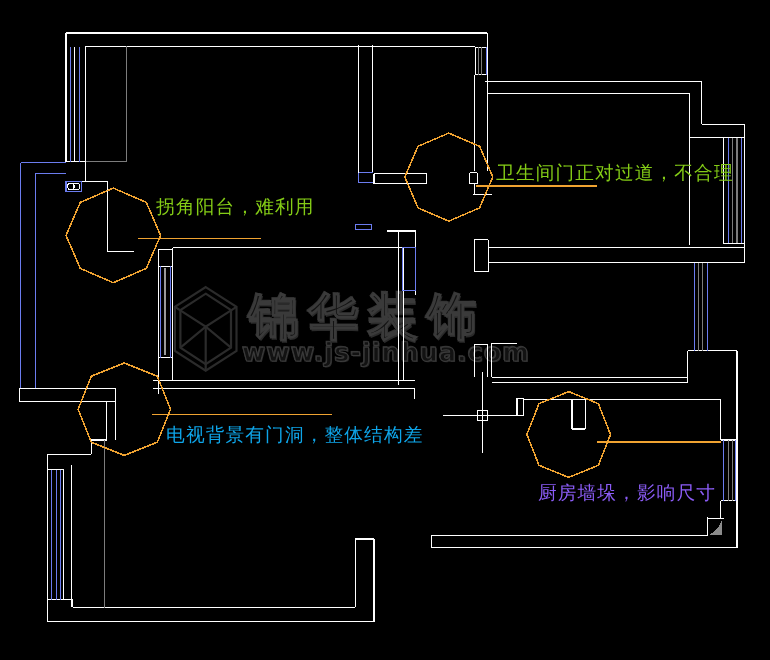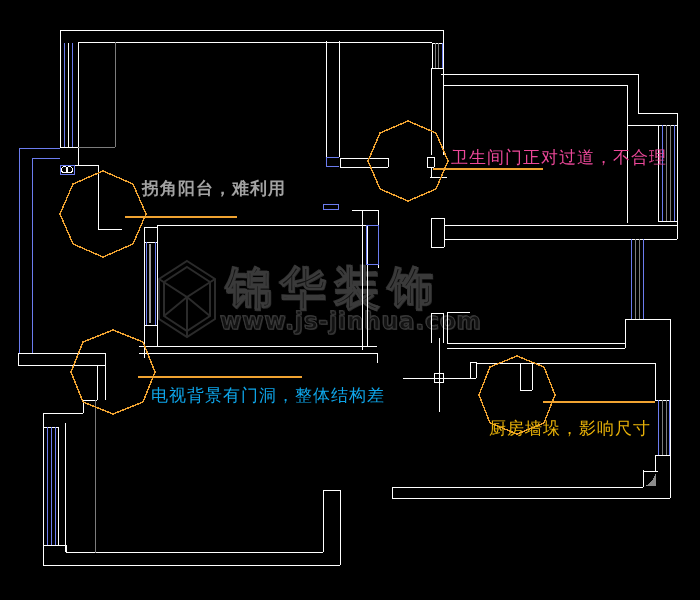--- a/index.html
+++ b/index.html
@@ -187,17 +187,17 @@
       </g>
     <g id="g-cursor">
         <line x1="403" y1="378" x2="473" y2="378" stroke="#ffffff"></line>
         <line x1="439" y1="338" x2="439" y2="412" stroke="#ffffff"></line>
         <rect x="434" y="373" width="9" height="9" fill="#000" stroke="#ffffff"></rect>
         <line x1="434" y1="378" x2="443" y2="378" stroke="#ffffff"></line>
         <line x1="439" y1="373" x2="439" y2="382" stroke="#ffffff"></line>
       </g>
   </svg>
 
-  <div class="annot" style="left: 142px; top: 177px; color: #a3a3a3; font-weight: bold;">拐角阳台，难利用</div>
-  <div class="annot" style="left: 451px; top: 146px; color: #ec4899;">卫生间门正对过道，不合理</div>
+  <div class="annot" style="left: 142px; top: 177px; color: #84cc16;">拐角阳台，难利用</div>
+  <div class="annot" style="left: 451px; top: 146px; color: #84cc16;">卫生间门正对过道，不合理</div>
   <div class="annot" style="left: 151px; top: 384px; color: #0ea5e9;">电视背景有门洞，整体结构差</div>
-  <div class="annot" style="left: 489px; top: 417px; color: #eab308;">厨房墙垛，影响尺寸</div>
+  <div class="annot" style="left: 489px; top: 437px; color: #8b5cf6;">厨房墙垛，影响尺寸</div>
 </div>
 
 </body></html>

